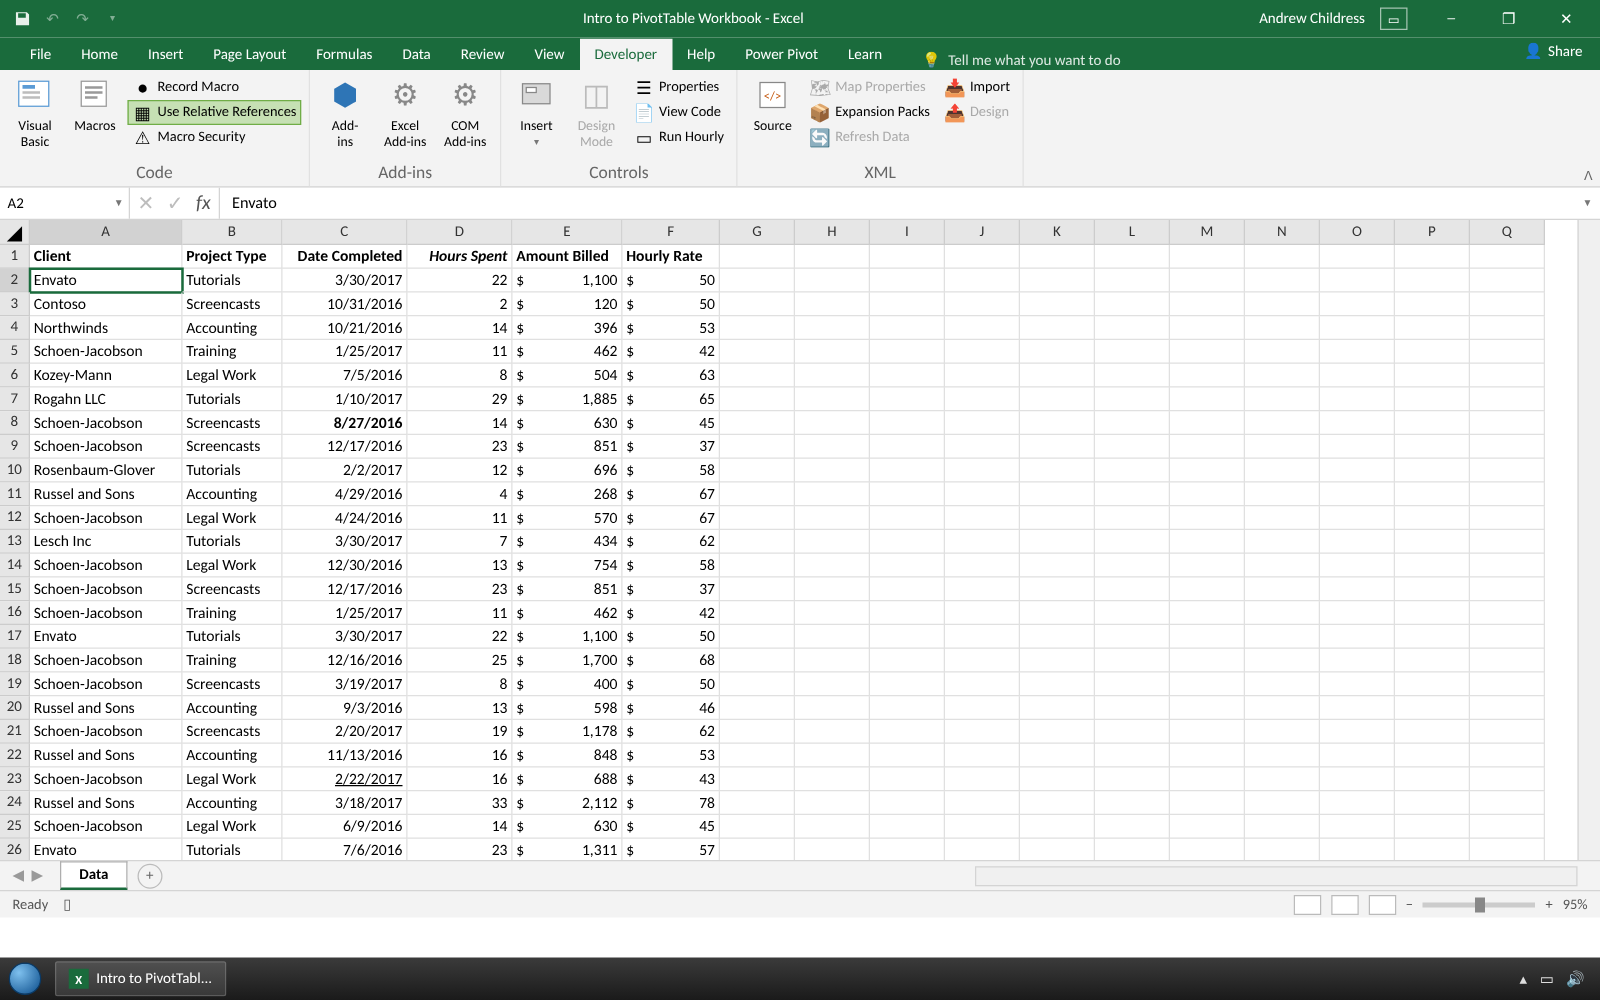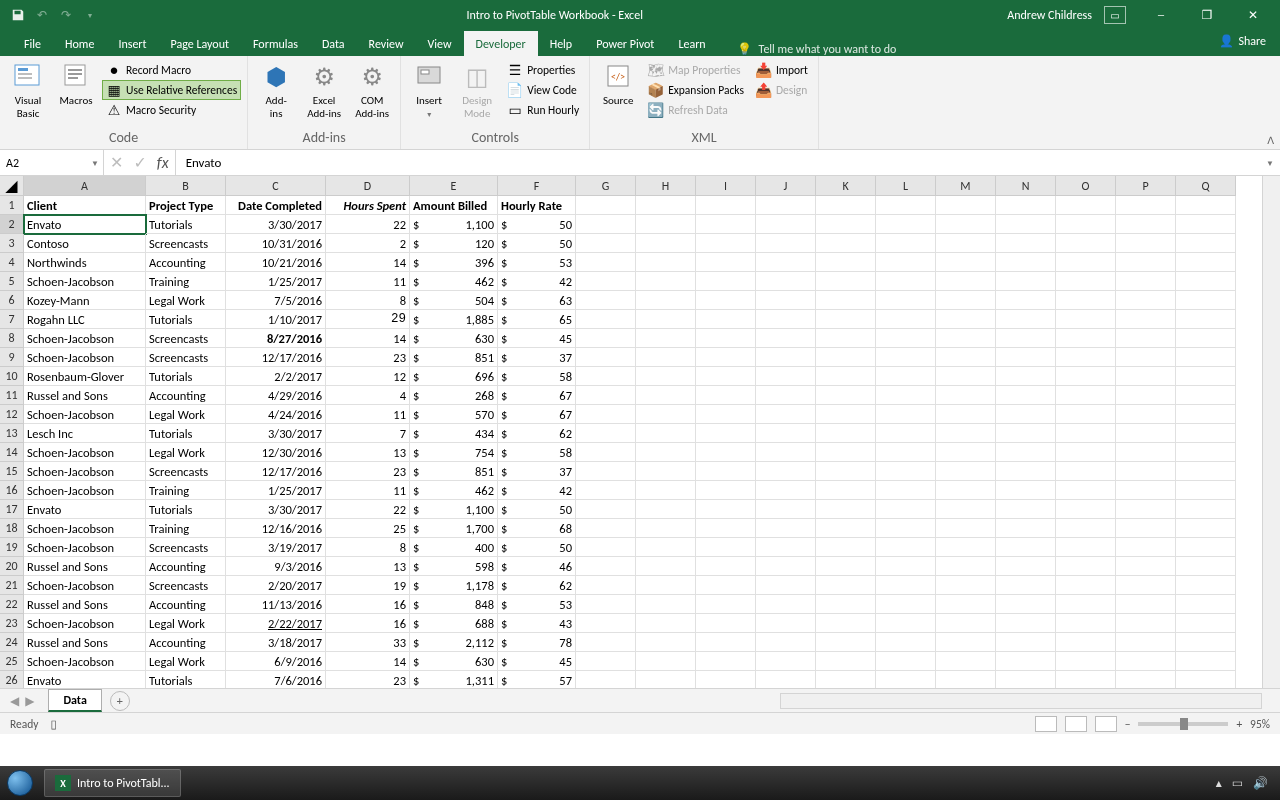--- a/index.html
+++ b/index.html
@@ -470,21 +470,21 @@
           <div class="cell" style="width: 60px;"></div>
           <div class="cell" style="width: 60px;"></div>
           <div class="cell" style="width: 60px;"></div>
           <div class="cell" style="width: 60px;"></div>
         </div>
         <div class="row">
           <div class="rowhead">7</div>
           <div class="cell" style="width: 122px;">Rogahn LLC</div>
           <div class="cell" style="width: 80px;">Tutorials</div>
           <div class="cell r" style="width: 100px;">1/10/2017</div>
-          <div class="cell r" style="width: 84px; font-family: Liberation Mono, monospace;">29</div>
+          <div class="cell r" style="width: 84px;">29</div>
           <div class="cell dollar" style="width: 88px;">
             <span>$</span>
             <span>1,885</span>
           </div>
           <div class="cell dollar" style="width: 78px;">
             <span>$</span>
             <span>65</span>
           </div>
           <div class="cell" style="width: 60px;"></div>
           <div class="cell" style="width: 60px;"></div>

